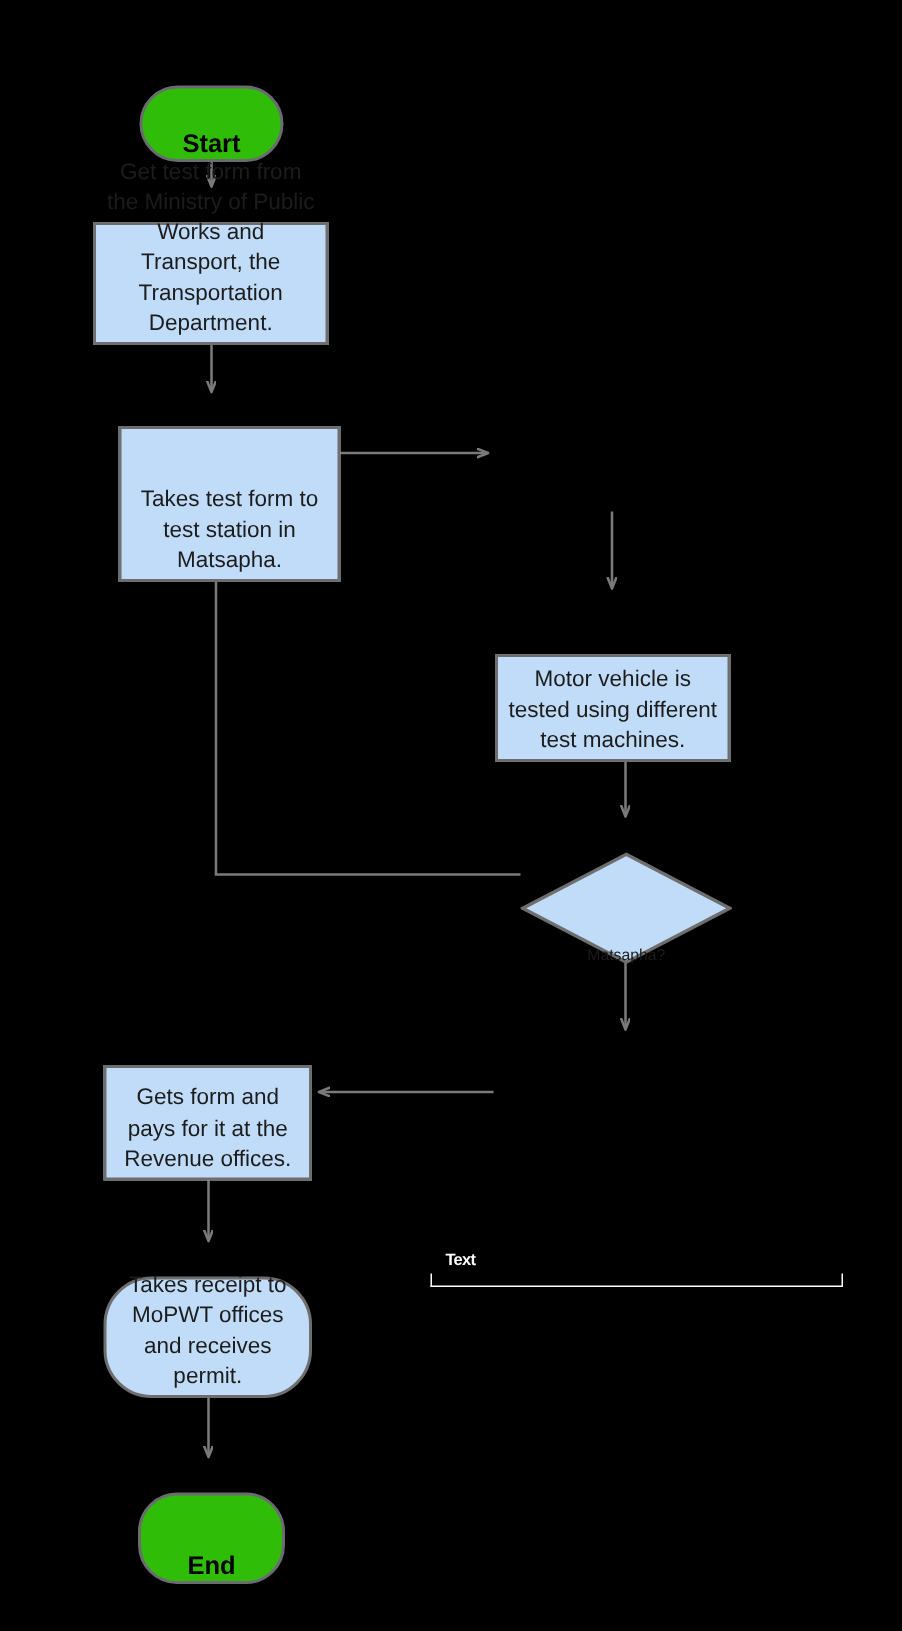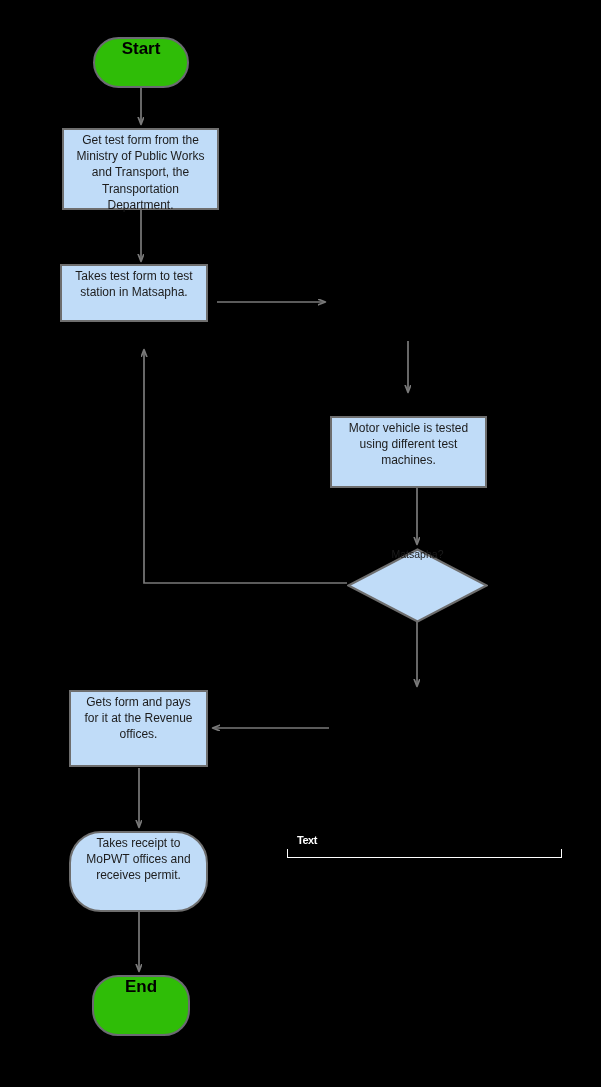--- a/index.html
+++ b/index.html
@@ -27,37 +27,38 @@
     left: 0;
     top: 0;
     width: 601px;
     height: 1087px;
     pointer-events: none;
   }
   .node {
     position: absolute;
     box-sizing: border-box;
     display: flex;
-    align-items: flex-start;
+    align-items: flex-end;
     justify-content: center;
     text-align: center;
+    margin-top: 20px;
   }
   .node-terminal {
     background: #2fbd07;
     border: 2px solid #6b6b72;
     border-radius: 26px;
     color: #000000;
     font-size: 17px;
     font-weight: bold;
   }
   .node-process {
     background: #c0dcf8;
     border: 2px solid #6e6e6e;
     color: #1c1c1c;
-    font-size: 12px;
+    font-size: 15px;
     line-height: 1.35;
     padding: 2px 7px;
   }
   .node-decision {
     background: transparent;
     border: none;
   }
   .node-decision .diamond-label {
     position: relative;
     z-index: 2;
@@ -122,21 +123,21 @@
   </svg>
 
   <div class="node node-terminal" style="left:93px; top:37px; width:96px; height:51px;">
     <span>Start</span>
   </div>
 
   <div class="node node-process" style="left:62px; top:128px; width:157px; height:82px;">
     <span>Get test form from the Ministry of Public Works and Transport, the Transportation Department.</span>
   </div>
 
-  <div class="node node-process" style="left:60px; top:264px; width:148px; height:58px;">
+  <div class="node node-process" style="left:79px; top:264px; width:148px; height:104px;">
     <span>Takes test form to test station in Matsapha.</span>
   </div>
 
 
   <div class="node node-process" style="left:330px; top:416px; width:157px; height:72px;">
     <span>Motor vehicle is tested using different test machines.</span>
   </div>
 
   <div class="node node-decision" style="left:347px; top:548px; width:141px; height:75px;">
     <svg width="141" height="75" viewBox="0 0 141 75" xmlns="http://www.w3.org/2000/svg">

